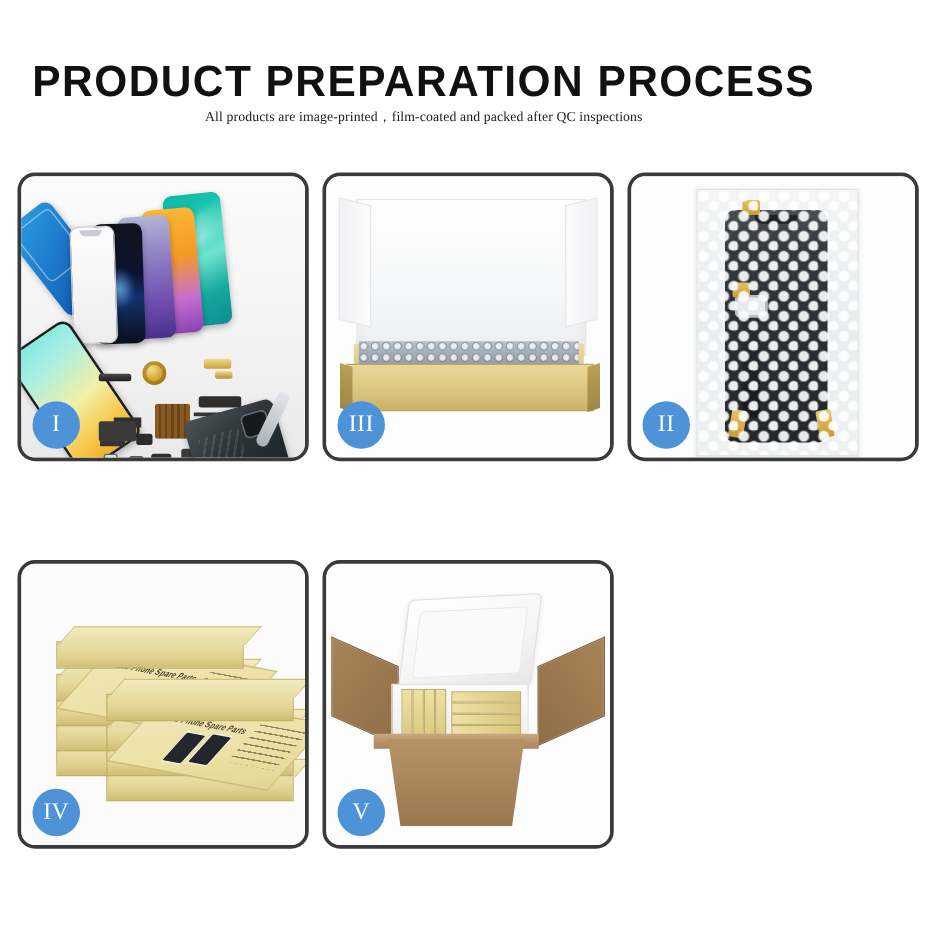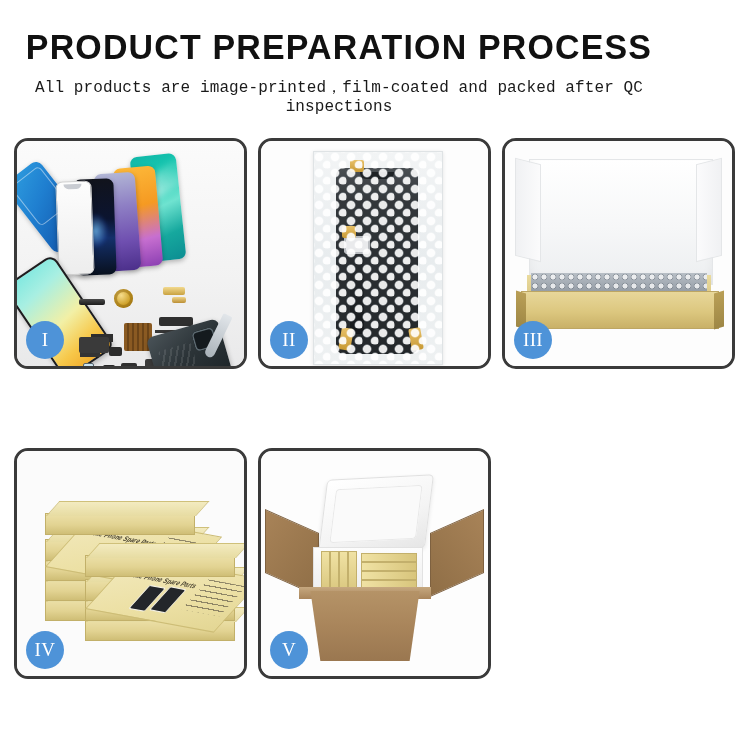--- a/index.html
+++ b/index.html
@@ -11,36 +11,36 @@
     width: 750px;
     height: 750px;
     font-family: "Liberation Sans", sans-serif;
     overflow: hidden;
     position: relative;
   }
 
   
   .header {
     width: 678px;
-    padding-top: 29px;
+    padding-top: 48px;
     text-align: center;
   }
   .main-title {
     font-family: "Liberation Sans", sans-serif;
     font-size: 35px;
     font-weight: bold;
     letter-spacing: 1.2px;
     color: #111111;
     line-height: 1.05;
     transform: scaleX(0.97);
   }
   .sub-title {
-    margin-top: 11px;
-    font-family: Liberation Mono, monospace;
-    font-size: 16px;
+    margin-top: 1px;
+    font-family: Liberation Serif, serif;
+    font-size: 11px;
     font-weight: normal;
     color: #1a1a1a;
     letter-spacing: 0.1px;
   }
 
   
   .grid {
     position: absolute;
     left: 14px;
     top: 138px;
@@ -399,47 +399,47 @@
       <div class="part sm5"></div>
       <div class="part backplate"></div>
       <div class="part tweezer"></div>
 
     </div>
     <div class="badge">I</div>
   </div>
 
   <div class="panel">
     <div class="stage">
+      <div class="p3-bg"></div>
+      <div class="lid-back"></div>
+      <div class="lid-flapL"></div>
+      <div class="lid-flapR"></div>
+      <div class="box-inner"></div>
+      <div class="bw-tray"></div>
+      <div class="box-front"></div>
+    </div>
+    <div class="badge">III</div>
+  </div>
+
+  <div class="panel">
+    <div class="stage">
       <div class="p2-bg"></div>
       <div class="bubble-pack">
         <div class="inner-screen"></div>
         <div class="flexribbon"></div>
         <div class="connector"></div>
         <div class="tape tape-a"></div>
         <div class="tape tape-b"></div>
         <div class="tape tape-c"></div>
         <div class="tape tape-d"></div>
         <div class="bubbles"></div>
         <div class="bubbles2"></div>
       </div>
     </div>
     <div class="badge">II</div>
-  </div>
-
-  <div class="panel">
-    <div class="stage">
-      <div class="p3-bg"></div>
-      <div class="lid-back"></div>
-      <div class="lid-flapL"></div>
-      <div class="lid-flapR"></div>
-      <div class="box-inner"></div>
-      <div class="bw-tray"></div>
-      <div class="box-front"></div>
-    </div>
-    <div class="badge">III</div>
   </div>
 
   <div class="panel">
     <div class="stage">
       <div class="p4-bg"></div>
       <div class="stack">
         <div class="sbox stk1"></div>
         <div class="sbox stk2"></div>
         <div class="sbox stk3"></div>
         <div class="sbox stk4"></div>

